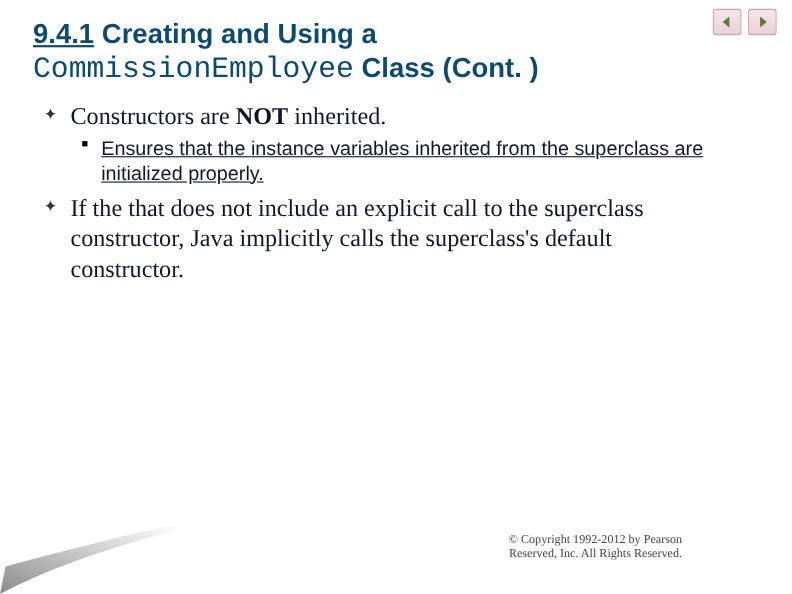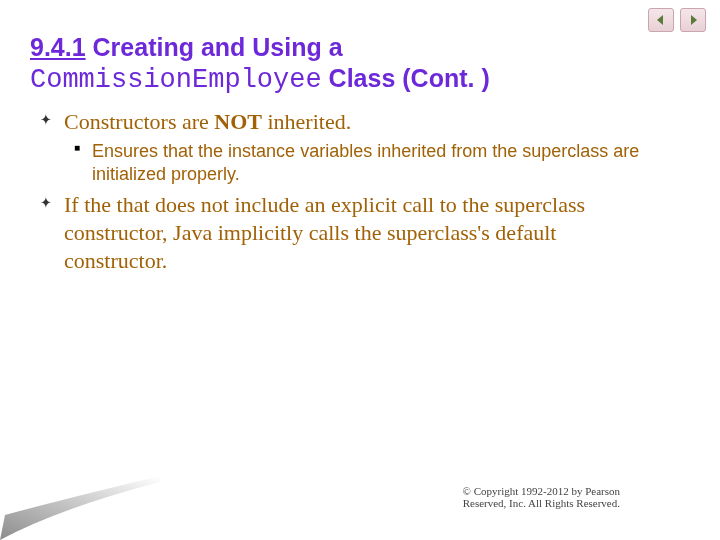--- a/index.html
+++ b/index.html
@@ -25,48 +25,48 @@
     border: 1px solid #c9a5b0;
     border-radius: 3px;
     display: flex;
     align-items: center;
     justify-content: center;
     cursor: pointer;
   }
   .nav-btn svg { display: block; }
   .title {
     position: absolute;
-    top: 32px;
+    top: 16px;
     left: 30px;
-    color: #6d28d9;
+    color: #0c4a6e;
     line-height: 1.25;
     max-width: 600px;
   }
   .t-sec {
     font-size: 25px;
     font-weight: 700;
     text-decoration: underline;
   }
   .t-rest {
     font-size: 25px;
     font-weight: 700;
   }
   .t-mono {
     font-family: "Courier New", monospace;
     font-size: 27px;
     font-weight: 400;
   }
   .content {
     position: absolute;
-    top: 108px;
+    top: 92px;
     left: 40px;
     width: 620px;
     font-family: Georgia, 'Times New Roman', serif;
     font-size: 22px;
-    color: #a16207;
+    color: #0f172a;
     line-height: 1.28;
   }
   .bullet {
     position: relative;
     padding-left: 24px;
     margin-bottom: 2px;
   }
   .bullet::before {
     content: "✦";
     position: absolute;
@@ -78,20 +78,21 @@
     transform: scaleY(1.1);
   }
   .sub {
     position: relative;
     padding-left: 52px;
     font-family: Arial, sans-serif;
     font-size: 18px;
     line-height: 1.25;
     margin-top: 4px;
     margin-bottom: 6px;
+    text-decoration: underline;
   }
   .sub::before {
     content: "■";
     position: absolute;
     left: 34px;
     top: 2px;
     font-size: 10px;
     color: #000;
   }
   .copyright {

